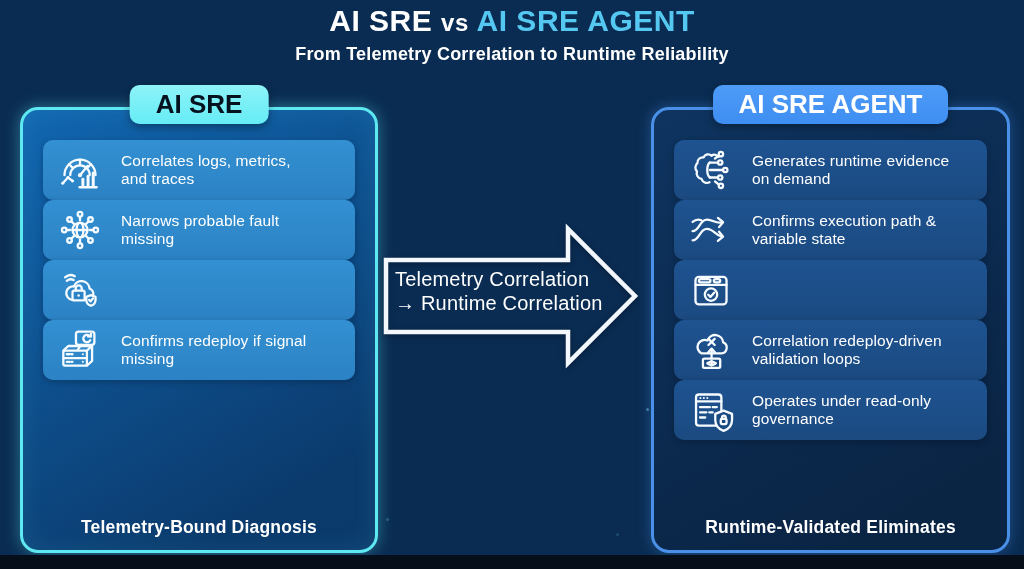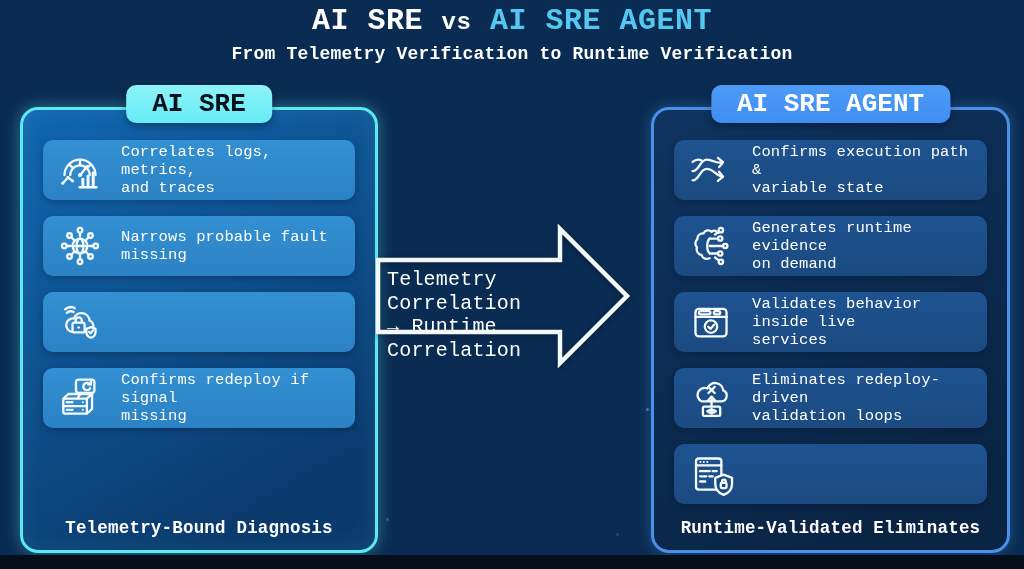--- a/index.html
+++ b/index.html
@@ -1,18 +1,18 @@
 <!DOCTYPE html>
 <html style="--title-accent: #55c8f2; --left-border: #5ee9f2; --left-tab-bg: #66ecf5; --left-tab-text: #04121f; --left-panel-bg-top: #1166b0; --left-panel-bg-bottom: #0b3a6c; --left-card-bg: #2b82c4; --right-border: #4a90e8; --right-tab-bg: #3e8ef2; --right-tab-text: #ffffff; --right-panel-bg-top: #0e3460; --right-panel-bg-bottom: #0a2444; --right-card-bg: #1b4a80; --footer-strip: #060e1a;"><head>
 <meta charset="utf-8">
 <style>
   html,body{margin:0;padding:0;background:#04101e;}
   .stage{
     position:relative;width:1024px;height:569px;overflow:hidden;
-    font-family:Liberation Mono, monospace;color:#fff;
+    font-family:Liberation Sans, sans-serif;color:#fff;
     background:
       radial-gradient(620px 420px at 9% 4%, rgba(45,140,225,.80), rgba(45,140,225,0) 58%),
       radial-gradient(1500px 900px at 48% 42%, #0d447c 0%, #0c3c6e 0%, #0a2f58 55%, #082档 0%, #08254a 100%);
     background-color:#0a2c52;
   }
   .stage::after{ 
     content:"";position:absolute;left:646px;top:408px;width:3px;height:3px;border-radius:50%;
     background:rgba(130,210,255,.45);
     box-shadow:-260px 110px 0 0 rgba(130,210,255,.25), 300px -250px 0 0 rgba(130,210,255,.2),
                -30px 125px 0 0 rgba(130,210,255,.18), 290px 60px 0 0 rgba(130,210,255,.15);
@@ -36,45 +36,45 @@
     box-shadow:0 0 14px rgba(74,144,232,.38);
   }
   .tab{
     position:absolute;top:-25px;left:50%;transform:translateX(-50%);
     padding:4px 26px;border-radius:10px;font-weight:800;font-size:26px;white-space:nowrap;
     box-shadow:0 3px 8px rgba(0,0,0,.35);
   }
   .tab-left{background:linear-gradient(180deg,#8df3f8,var(--left-tab-bg,#66ecf5));color:var(--left-tab-text,#04121f);}
   .tab-right{background:linear-gradient(180deg,#4e9bf7,var(--right-tab-bg,#3e8ef2));color:var(--right-tab-text,#ffffff);}
 
-  .cards{position:absolute;top:30px;left:20px;right:20px;display:flex;flex-direction:column;gap:16px;}
+  .cards{position:absolute;top:30px;left:20px;right:20px;display:flex;flex-direction:column;gap:0;}
   .card{height:60px;border-radius:10px;display:flex;align-items:center;padding:0 10px 0 8px;box-shadow:0 2px 6px rgba(0,6,18,.25);}
   .card-left{background:linear-gradient(180deg,#3390d2,var(--left-card-bg,#2b82c4));}
   .card-right{background:linear-gradient(180deg,#1e5391,var(--right-card-bg,#1b4a80));}
   .icon{width:58px;min-width:58px;display:flex;align-items:center;justify-content:center;}
   .icon svg{width:46px;height:46px;}
   .ic{stroke:#f6fbff;stroke-width:2;fill:none;stroke-linecap:round;stroke-linejoin:round;}
   .card-text{font-size:15.5px;line-height:1.18;white-space:pre-line;margin-left:12px;font-weight:400;letter-spacing:.1px;}
 
   .caption{position:absolute;bottom:12px;left:0;width:100%;text-align:center;font-weight:700;font-size:17.5px;letter-spacing:.2px;}
 
-  .arrow-wrap{position:absolute;left:374px;top:219px;width:260px;height:154px;z-index:2;}
+  .arrow-wrap{position:absolute;left:382px;top:219px;width:260px;height:154px;z-index:2;}
   .arrow-wrap svg{position:absolute;left:0;top:0;filter:drop-shadow(0 2px 3px rgba(0,8,20,.4));}
   .arrow-text{position:absolute;left:13px;top:49px;font-size:20px;line-height:1.18;font-weight:400;letter-spacing:.2px;}
 
   .footer-strip{position:absolute;left:0;bottom:0;width:100%;height:14px;background:var(--footer-strip,#060e1a);z-index:4;}
 </style>
 </head>
 <body>
 
 <div class="stage">
 
   <div class="header">
     <div class="title"><span>AI SRE</span> <span class="vs">vs</span> <span class="accent">AI SRE AGENT</span></div>
-    <div class="subtitle">From Telemetry Verification to Runtime Verification</div>
+    <div class="subtitle">From Telemetry Correlation to Runtime Reliability</div>
   </div>
 
   <section class="panel panel-left">
     <div class="tab tab-left">AI SRE</div>
     <div class="cards">
 
       <div class="card card-left">
         <span class="icon">
           <svg viewBox="0 0 40 40" class="ic">
             <path d="M6.5 24.5 A13.5 13.5 0 0 1 33.5 24.5"></path>
@@ -178,34 +178,20 @@
     </div>
   </div>
 
   <section class="panel panel-right">
     <div class="tab tab-right">AI SRE AGENT</div>
     <div class="cards">
 
       <div class="card card-right">
         <span class="icon">
           <svg viewBox="0 0 40 40" class="ic">
-            <path d="M4 13 q3.5-3 7.5-1.5"></path>
-            <path d="M4 21 C10 21 10 11 16.5 11 C22 11 23.5 14.5 29 13.5"></path>
-            <polyline points="26,9.5 30.5,13.2 27,17.5"></polyline>
-            <path d="M4 29 C10 29 10 19 16.5 19 C22 19 23.5 24.5 29 25.5"></path>
-            <polyline points="27,21.5 30.5,25.8 26,29.5"></polyline>
-          </svg>
-        </span>
-        <span class="card-text">Confirms execution path &amp;
-variable state</span>
-      </div>
-
-      <div class="card card-right">
-        <span class="icon">
-          <svg viewBox="0 0 40 40" class="ic">
             <path d="M20.5 7.5 c-2.2-2-5.8-1.3-6.9 1.5 c-3-.4-5.7 2-5.4 5 c-2.2 1.8-2.4 5.2-.4 7.2 c-1 3 .9 6.1 4 6.6 c.8 2.9 4.2 4.3 6.9 2.9"></path>
             <path d="M20.5 7.5 c1.9-1.5 4.8-.8 6 1.1"></path>
             <path d="M19 13.5 c-3 2.2-3 10.8 0 13"></path>
             <path d="M19 13.5 h6.5"></path>
               <circle cx="28" cy="13.5" r="1.9"></circle>
             <path d="M23.5 10 l3.2-2.5"></path>
               <circle cx="28.6" cy="6.2" r="1.9"></circle>
             <path d="M19 20 h11"></path>
               <circle cx="32.4" cy="20" r="1.9"></circle>
             <path d="M19 26.5 h6.5"></path>
@@ -214,46 +200,58 @@
               <circle cx="28.6" cy="33.8" r="1.9"></circle>
           </svg>
         </span>
         <span class="card-text">Generates runtime evidence
 on demand</span>
       </div>
 
       <div class="card card-right">
         <span class="icon">
           <svg viewBox="0 0 40 40" class="ic">
+            <path d="M4 13 q3.5-3 7.5-1.5"></path>
+            <path d="M4 21 C10 21 10 11 16.5 11 C22 11 23.5 14.5 29 13.5"></path>
+            <polyline points="26,9.5 30.5,13.2 27,17.5"></polyline>
+            <path d="M4 29 C10 29 10 19 16.5 19 C22 19 23.5 24.5 29 25.5"></path>
+            <polyline points="27,21.5 30.5,25.8 26,29.5"></polyline>
+          </svg>
+        </span>
+        <span class="card-text">Confirms execution path &amp;
+variable state</span>
+      </div>
+
+      <div class="card card-right">
+        <span class="icon">
+          <svg viewBox="0 0 40 40" class="ic">
             <rect x="6.5" y="8.5" width="27" height="24" rx="3"></rect>
             <line x1="6.5" y1="15.5" x2="33.5" y2="15.5"></line>
             <rect x="9.5" y="10.6" width="10" height="2.8" rx="1.4"></rect>
             <rect x="22.5" y="10.6" width="5.5" height="2.8" rx="1.4"></rect>
             <circle cx="20" cy="24" r="5.4"></circle>
             <polyline points="17.6,24.1 19.5,26 22.7,22.3"></polyline>
           </svg>
         </span>
-        <span class="card-text">Validates behavior inside live
-services</span>
       </div>
 
       <div class="card card-right">
         <span class="icon">
           <svg viewBox="0 0 40 40" class="ic">
             <path d="M12 23 h17 a5 5 0 0 0 1.6-9.6 a7 7 0 0 0-13.6-1.7 A5.4 5.4 0 0 0 12 23 z"></path>
             <line x1="17.8" y1="10.3" x2="23.2" y2="15.7"></line>
             <line x1="23.2" y1="10.3" x2="17.8" y2="15.7"></line>
             <rect x="13" y="27.5" width="15" height="8" rx="1.2" fill="var(--right-card-bg)"></rect>
             <line x1="20.5" y1="27.3" x2="20.5" y2="19.5"></line>
             <polyline points="17.5,22.2 20.5,18.8 23.5,22.2"></polyline>
             <path d="M16.8 31.5 q3.7-2.8 7.4 0 q-3.7 2.8-7.4 0 z"></path>
             <line x1="20.5" y1="29.4" x2="20.5" y2="33.6"></line>
           </svg>
         </span>
-        <span class="card-text">Eliminates redeploy-driven
+        <span class="card-text">Correlation redeploy-driven
 validation loops</span>
       </div>
 
       <div class="card card-right">
         <span class="icon">
           <svg viewBox="0 0 40 40" class="ic">
             <rect x="7" y="6.5" width="22" height="27" rx="2.5"></rect>
             <line x1="7" y1="12.5" x2="29" y2="12.5"></line>
             <circle cx="10.8" cy="9.5" r=".9" fill="#f6fbff" stroke="none"></circle>
             <circle cx="13.8" cy="9.5" r=".9" fill="#f6fbff" stroke="none"></circle>
@@ -261,20 +259,22 @@
             <line x1="10.5" y1="17.5" x2="19" y2="17.5"></line>
               <line x1="21.5" y1="17.5" x2="25" y2="17.5"></line>
             <line x1="10.5" y1="22" x2="16" y2="22"></line>
               <line x1="18.5" y1="22" x2="21.5" y2="22"></line>
             <line x1="10.5" y1="26.5" x2="15" y2="26.5"></line>
             <path d="M31 20.5 l7.3 2.9 v5 c0 4.7-3.1 8.2-7.3 9.8 c-4.2-1.6-7.3-5.1-7.3-9.8 v-5 z" fill="var(--right-card-bg)"></path>
             <rect x="28.5" y="27.8" width="5" height="4.4" rx=".8"></rect>
             <path d="M29.6 27.8 v-1.3 a1.6 1.6 0 0 1 3.2 0 v1.3"></path>
           </svg>
         </span>
+        <span class="card-text">Operates under read-only
+governance</span>
       </div>
 
     </div>
     <div class="caption">Runtime-Validated Eliminates</div>
   </section>
 
   <div class="footer-strip"></div>
 </div>
 
 </body></html>

